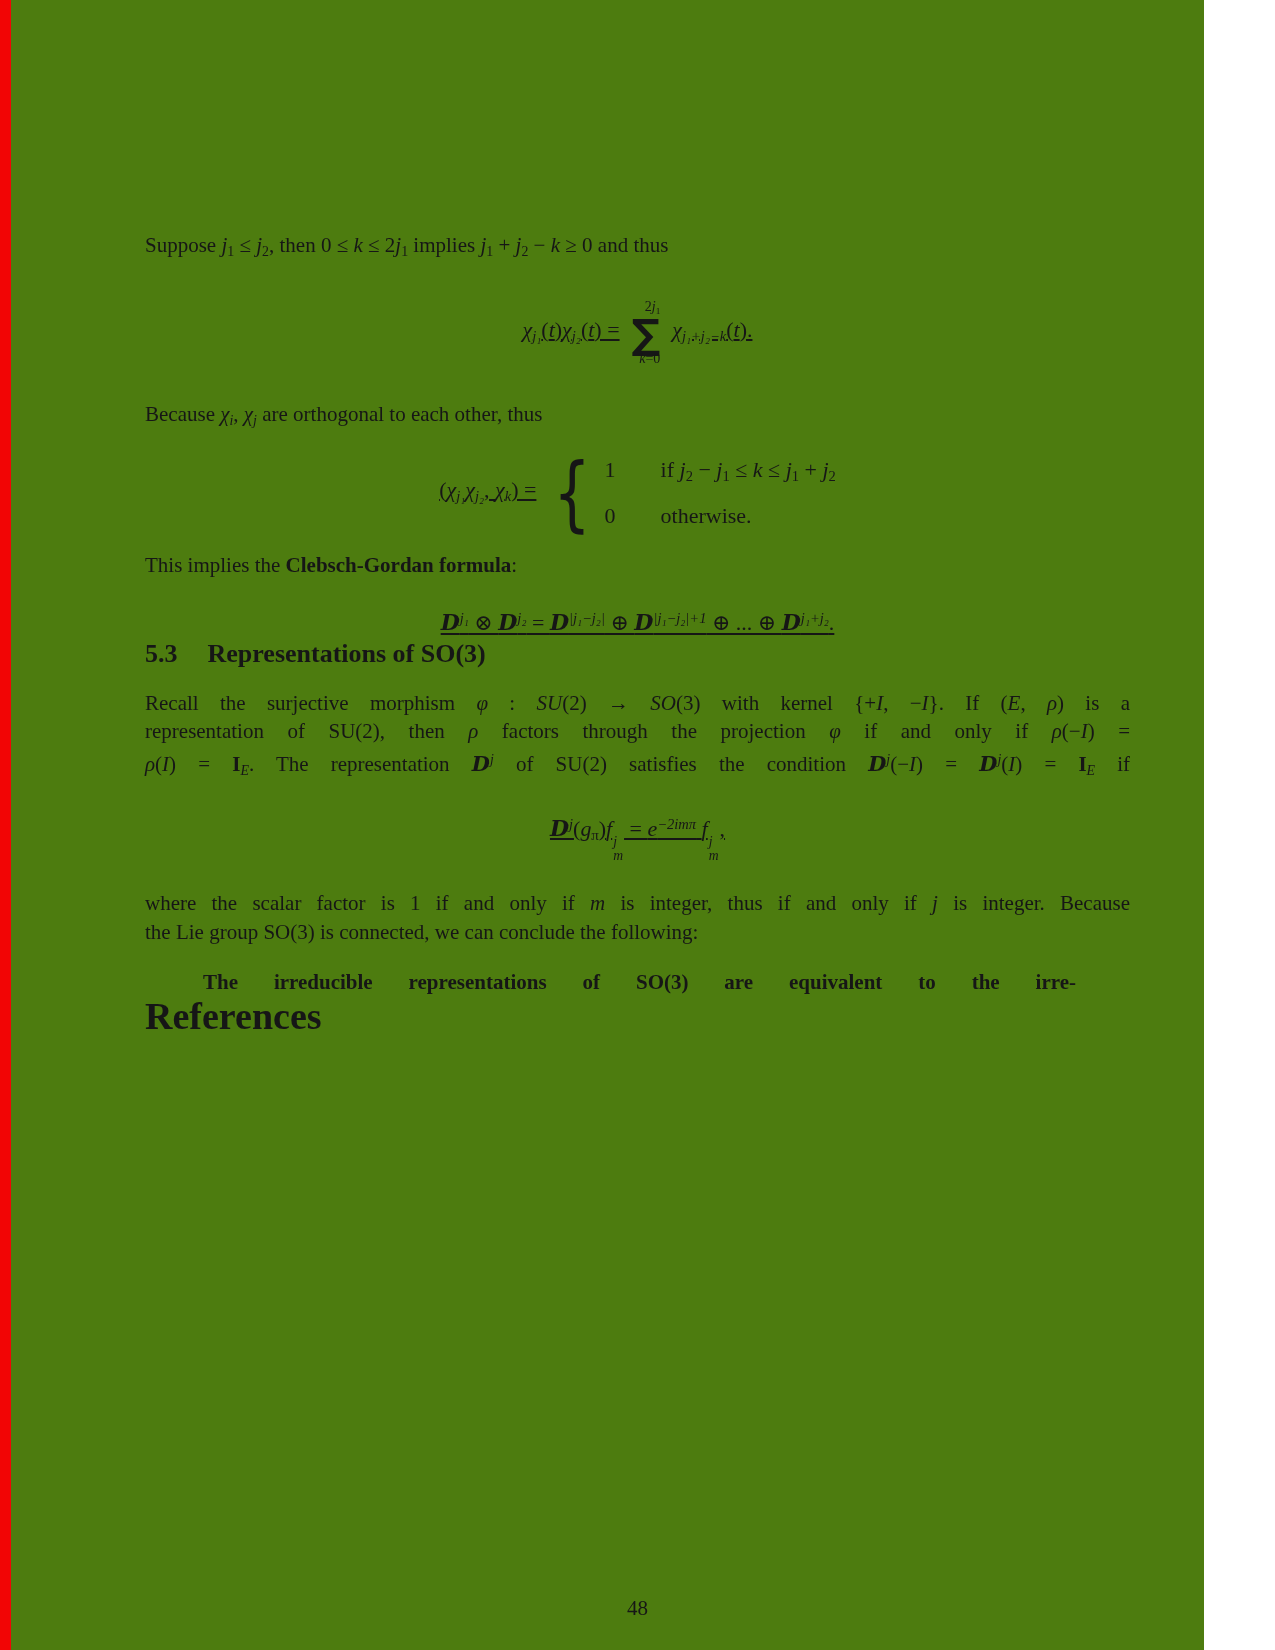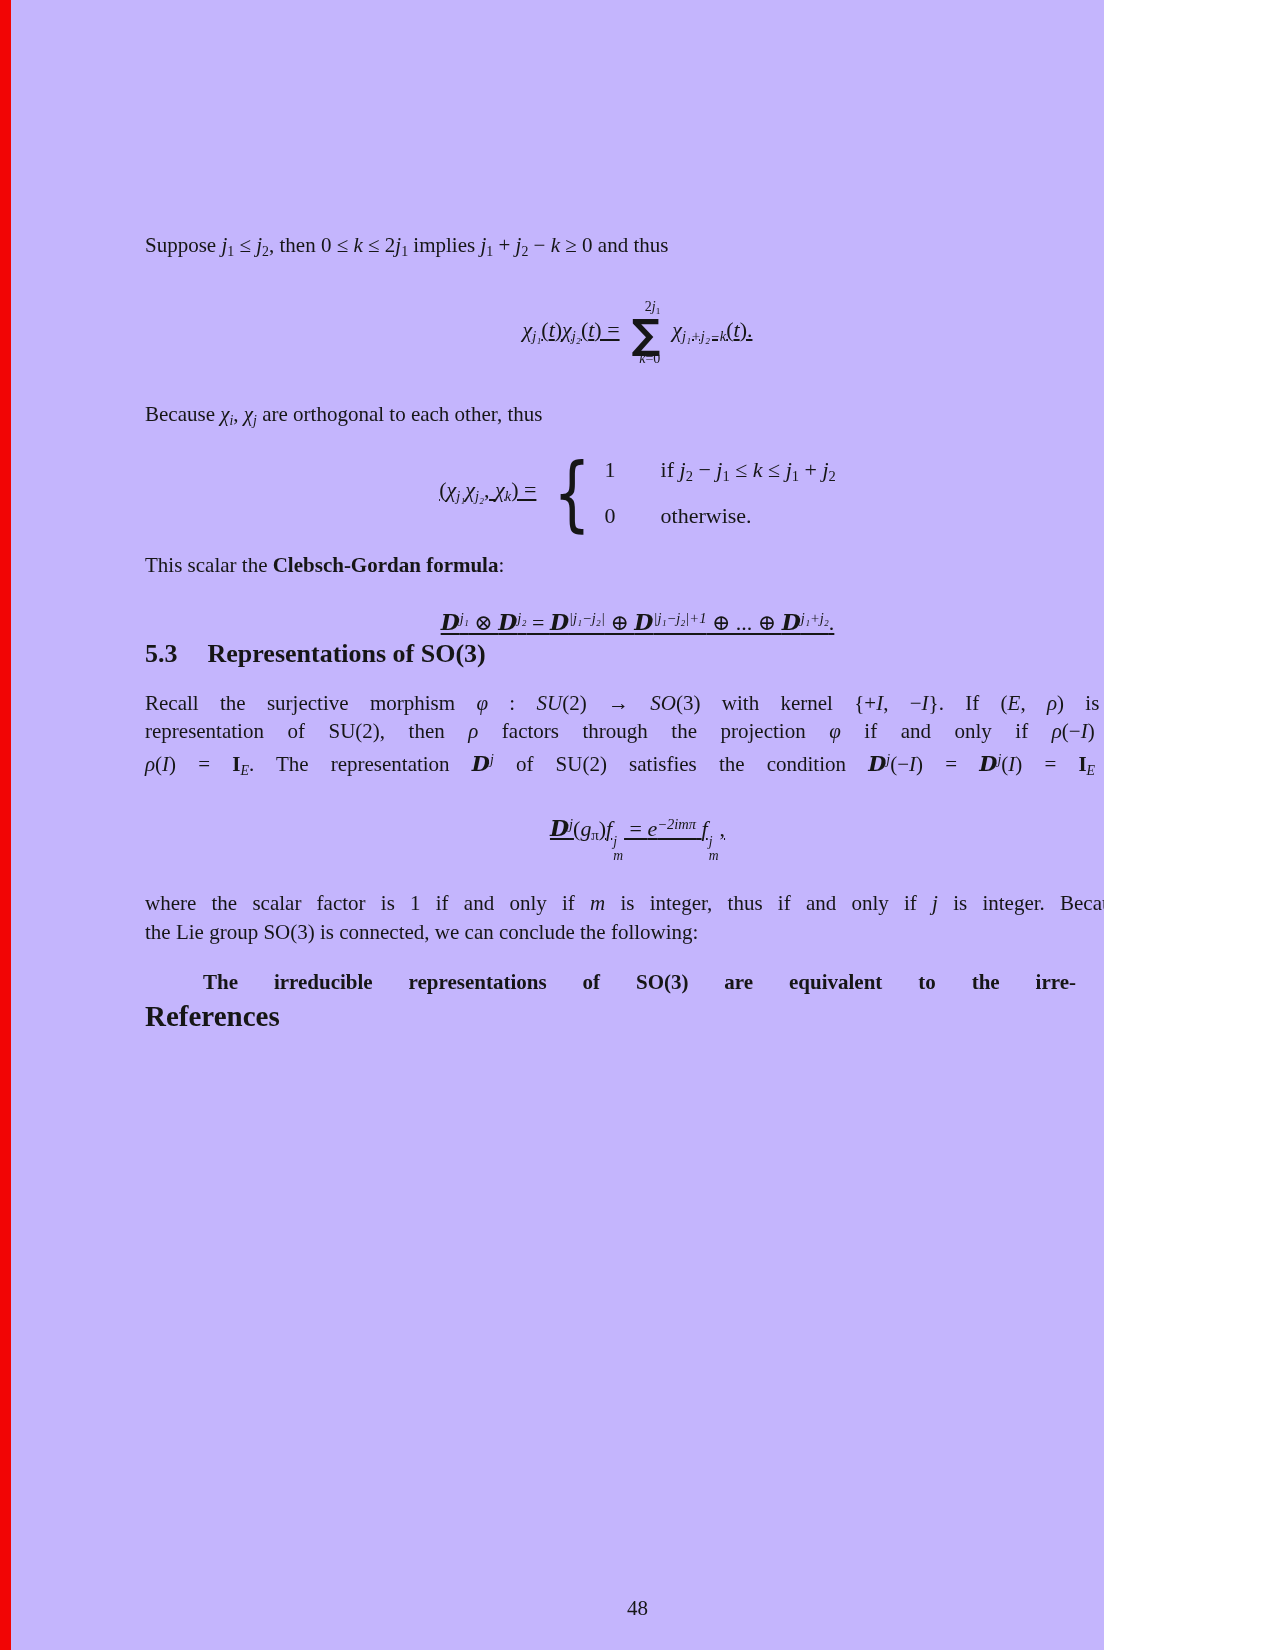--- a/index.html
+++ b/index.html
@@ -1,21 +1,21 @@
 <!DOCTYPE html>
 <html><head>
 <meta charset="utf-8">
 <style>
   html,body{margin:0;padding:0;}
   body{
     width:1275px;height:1650px;background:#ffffff;color:#161616;
     font-family:"Liberation Serif","DejaVu Serif","DejaVu Sans",serif;
     -webkit-font-smoothing:antialiased;
   }
-  .page{position:relative;width:1104px;height:1650px;overflow:hidden;background:#c4b5fd;}
+  .page{position:relative;width:1204px;height:1650px;overflow:hidden;background:#4d7c0f;}
   .red-bar{position:absolute;left:0;top:0;width:11px;height:1650px;}
   .content{position:absolute;left:145px;top:0;width:985px;font-size:21px;line-height:28.5px;}
   .para{margin:0;}
   
   .r-n{}
   .r-i,.r-bi,.r-subi,.r-supi,.r-cal,.st-sup,.st-sub{font-style:italic;}
   .r-b,.r-bi,.r-bb{font-weight:bold;}
   .r-sub,.r-subi{font-size:66%;vertical-align:-0.28em;}
   .r-sup,.r-supi{font-size:66%;vertical-align:0.5em;}
   .r-cal{font-family:"DejaVu Serif",serif;font-weight:600;}
@@ -44,21 +44,21 @@
   .mt-eq4{margin-top:25px;}
   .mt-p5{margin-top:27px;}
   .mt-con{margin-top:22px;}
   .mt-ref{margin-top:46px;}
   
   .tline{}
   .jline{text-align:justify;text-align-last:justify;}
   .conclusion{padding:0 54px 0 58px;line-height:29px;}
   h2.subsection{font-size:26px;line-height:32px;font-weight:bold;margin:0;}
   h2.subsection .sec-num{margin-right:30px;}
-  h1.references{font-size:29px;line-height:38px;font-weight:bold;margin:0;}
+  h1.references{font-size:38px;line-height:38px;font-weight:bold;margin:0;}
   .page-number{position:absolute;left:0;top:1596px;width:1275px;text-align:center;font-size:21px;}
 </style>
 </head>
 <body>
 
 <div class="page">
   <div class="red-bar" style="background:#f20505"></div>
 
   <main class="content">
 
@@ -84,21 +84,21 @@
           <span class="case-val">1</span>
           <span class="case-cond"><span class="r-n">if </span><span class="r-i">j</span><span class="r-sub">2</span><span class="r-n"> − </span><span class="r-i">j</span><span class="r-sub">1</span><span class="r-n"> ≤ </span><span class="r-i">k</span><span class="r-n"> ≤ </span><span class="r-i">j</span><span class="r-sub">1</span><span class="r-n"> + </span><span class="r-i">j</span><span class="r-sub">2</span></span>
         </span>
         <span class="case-row">
           <span class="case-val">0</span>
           <span class="case-cond"><span class="r-n">otherwise.</span></span>
         </span>
       </span>
     </div>
 
-    <p class="para mt-p3"><span class="r-n">This scalar the </span><span class="r-b">Clebsch-Gordan formula</span><span class="r-n">:</span></p>
+    <p class="para mt-p3"><span class="r-n">This implies the </span><span class="r-b">Clebsch-Gordan formula</span><span class="r-n">:</span></p>
 
     <div class="eq mt-eq3">
       <span class="mrow"><span class="r-cal">D</span><span class="r-supi">j₁</span><span class="r-n"> ⊗ </span><span class="r-cal">D</span><span class="r-supi">j₂</span><span class="r-n"> = </span><span class="r-cal">D</span><span class="r-supi">|j₁−j₂|</span><span class="r-n"> ⊕ </span><span class="r-cal">D</span><span class="r-supi">|j₁−j₂|+1</span><span class="r-n"> ⊕ ... ⊕ </span><span class="r-cal">D</span><span class="r-supi">j₁+j₂</span><span class="r-n">.</span></span>
     </div>
 
     <h2 class="subsection mt-h2">
       <span class="sec-num">5.3</span><span>Representations of SO(3)</span>
     </h2>
 
     <div class="para mt-p4">

